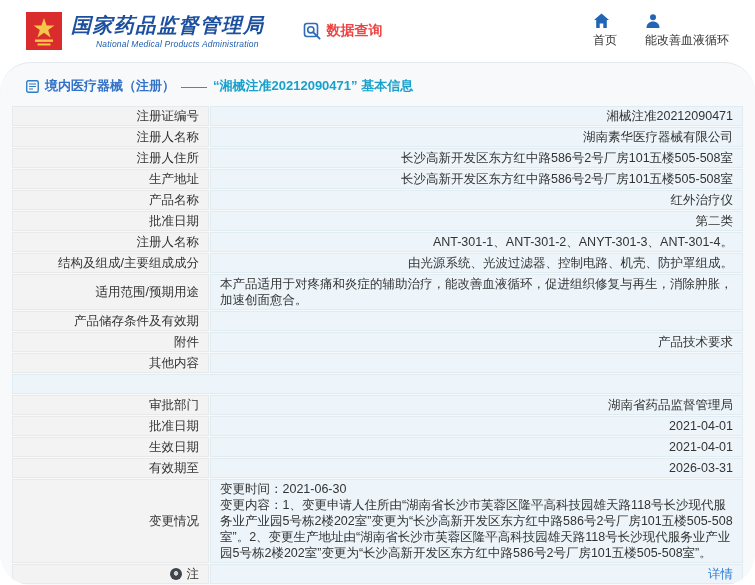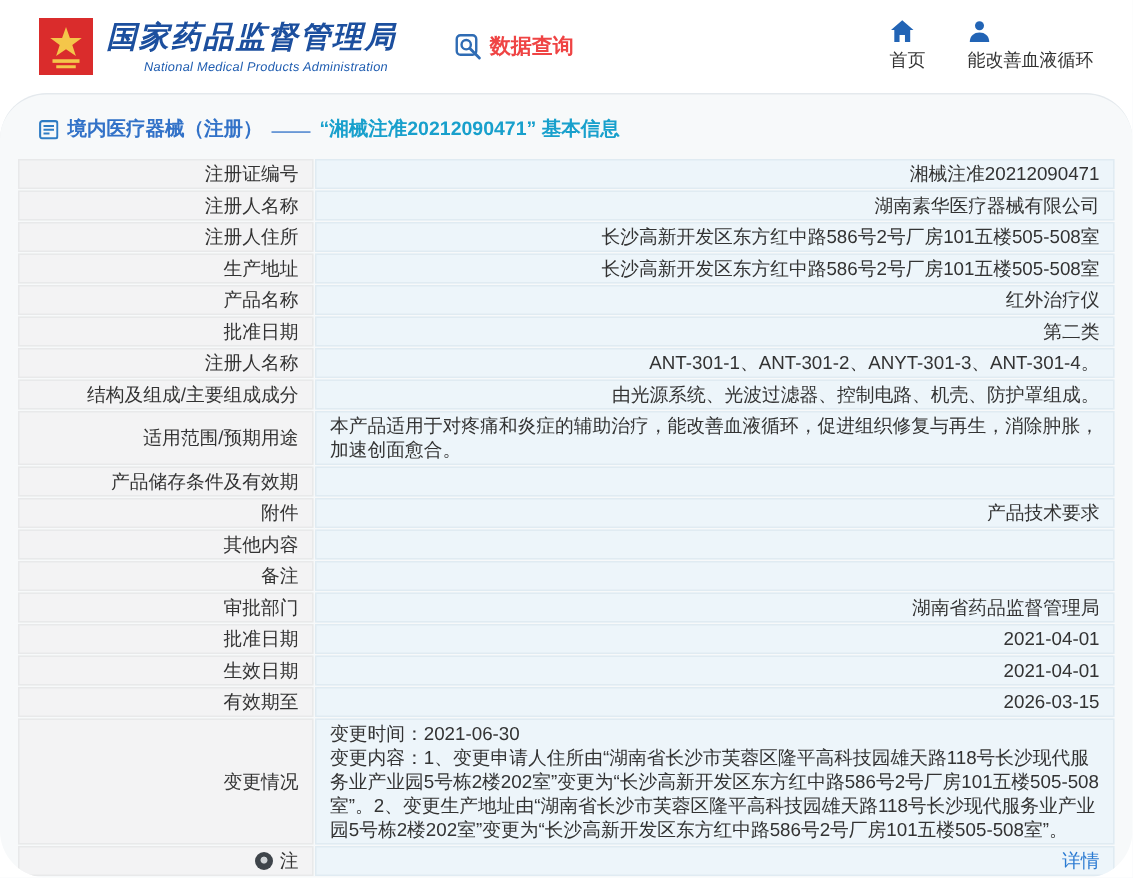--- a/index.html
+++ b/index.html
@@ -231,38 +231,37 @@
       </div>
       <div class="trow">
         <div class="cell label">附件</div>
         <div class="cell value"><span class="vtext">产品技术要求</span></div>
       </div>
       <div class="trow">
         <div class="cell label">其他内容</div>
         <div class="cell value"><span class="vtext"></span></div>
       </div>
       <div class="trow">
-        <div class="cell label">备注</div>
         <div class="cell value"><span class="vtext"></span></div>
       </div>
       <div class="trow">
         <div class="cell label">审批部门</div>
         <div class="cell value"><span class="vtext">湖南省药品监督管理局</span></div>
       </div>
       <div class="trow">
         <div class="cell label">批准日期</div>
         <div class="cell value"><span class="vtext">2021-04-01</span></div>
       </div>
       <div class="trow">
         <div class="cell label">生效日期</div>
         <div class="cell value"><span class="vtext">2021-04-01</span></div>
       </div>
       <div class="trow">
         <div class="cell label">有效期至</div>
-        <div class="cell value"><span class="vtext">2026-03-15</span></div>
+        <div class="cell value"><span class="vtext">2026-03-31</span></div>
       </div>
       <div class="trow">
         <div class="cell label">变更情况</div>
         <div class="cell value"><span class="vtext">变更时间：2021-06-30
 变更内容：1、变更申请人住所由“湖南省长沙市芙蓉区隆平高科技园雄天路118号长沙现代服务业产业园5号栋2楼202室”变更为“长沙高新开发区东方红中路586号2号厂房101五楼505-508室”。2、变更生产地址由“湖南省长沙市芙蓉区隆平高科技园雄天路118号长沙现代服务业产业园5号栋2楼202室”变更为“长沙高新开发区东方红中路586号2号厂房101五楼505-508室”。</span></div>
       </div>
       <div class="trow">
         <div class="cell label"><span class="note-icon"></span>注</div>
         <div class="cell value"><a href="#" class="detail-link">详情</a></div>
       </div>

